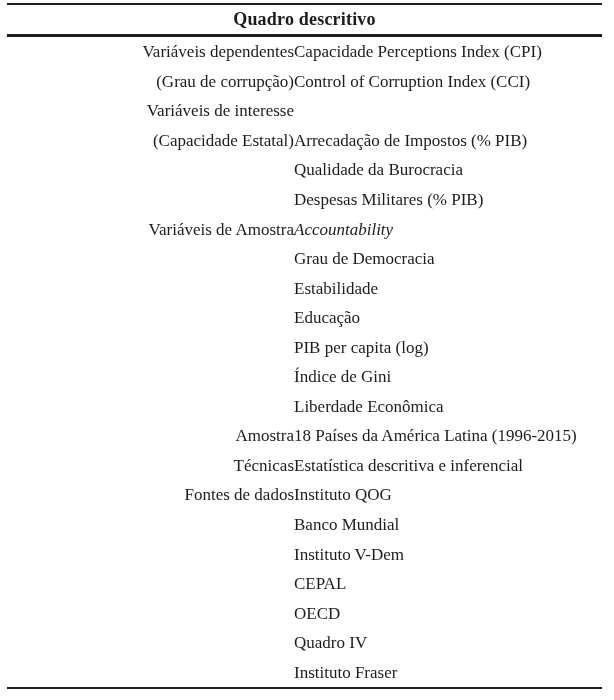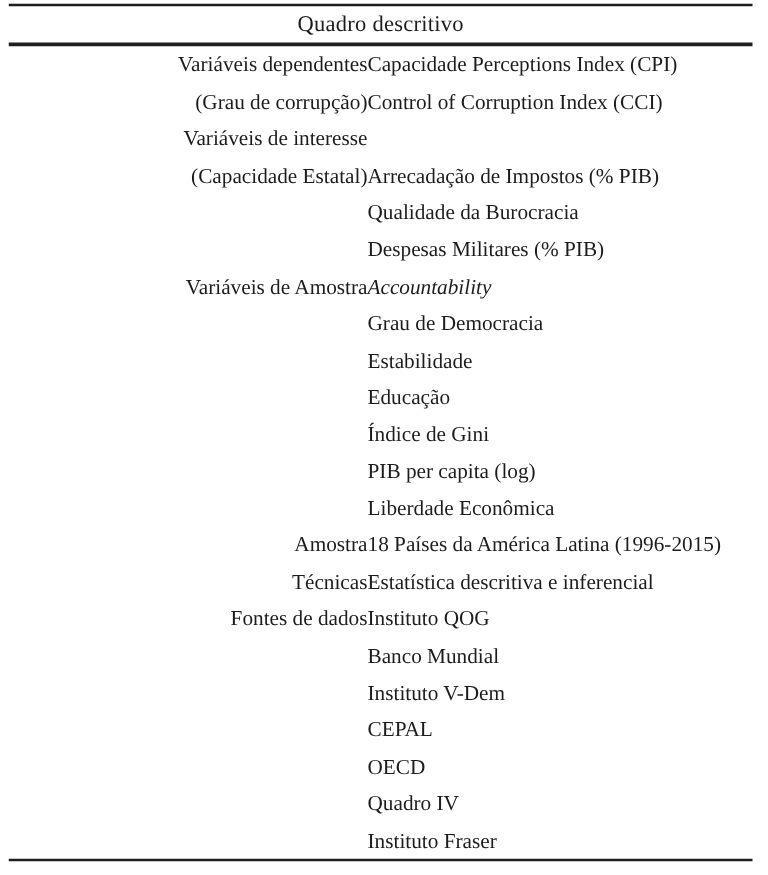--- a/index.html
+++ b/index.html
@@ -29,21 +29,21 @@
   .rule-top { height: 2px; }
   .rule-header { height: 3px; }
   .rule-bottom { height: 2px; }
   .title-row {
     height: 29px;
     display: flex;
     align-items: center;
     justify-content: center;
   }
   .title {
-    font-weight: normal;
+    font-weight: bold;
     font-size: 18px;
     letter-spacing: 0.2px;
     white-space: nowrap;
   }
   .tbody {
     height: 650px;
     display: flex;
     flex-direction: column;
   }
   .row {
@@ -121,26 +121,26 @@
     <div class="cell-value">Estabilidade</div>
   </div>
 
   <div class="row">
     <div class="cell-label"></div>
     <div class="cell-value">Educação</div>
   </div>
 
   <div class="row">
     <div class="cell-label"></div>
-    <div class="cell-value">Índice de Gini</div>
+    <div class="cell-value">PIB per capita (log)</div>
   </div>
 
   <div class="row">
     <div class="cell-label"></div>
-    <div class="cell-value">PIB per capita (log)</div>
+    <div class="cell-value">Índice de Gini</div>
   </div>
 
   <div class="row">
     <div class="cell-label"></div>
     <div class="cell-value">Liberdade Econômica</div>
   </div>
 
   <div class="row">
     <div class="cell-label">Amostra</div>
     <div class="cell-value">18 Países da América Latina (1996-2015)</div>

